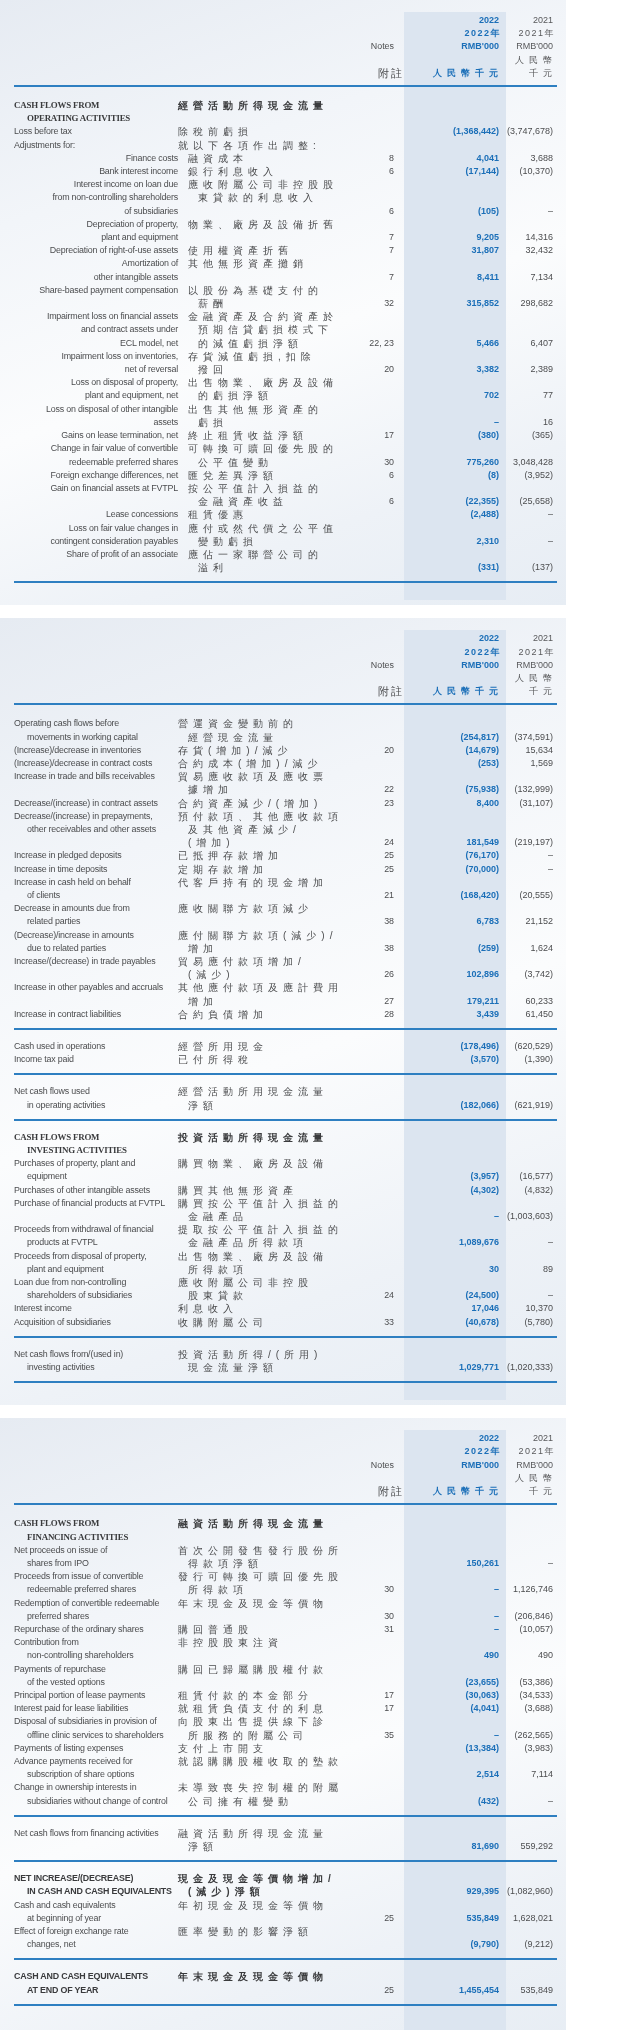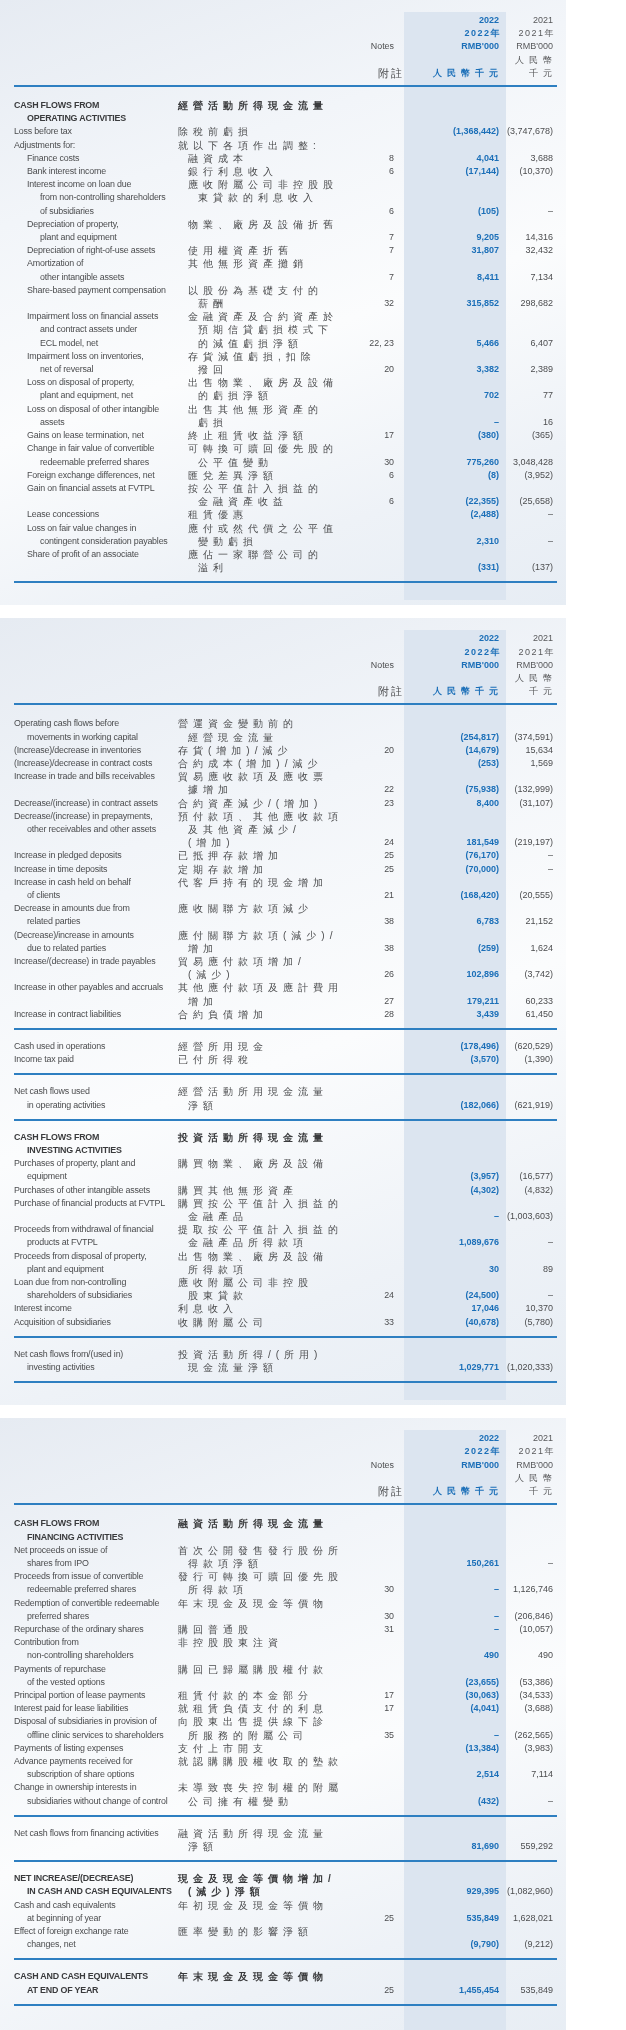--- a/index.html
+++ b/index.html
@@ -17,21 +17,21 @@
   }
   .block:last-child{margin-bottom:0;padding-bottom:30px;}
   .hl{position:absolute;left:404px;width:102px;top:12px;bottom:5px;background:var(--hl);}
   .content{position:relative;}
   .row{display:flex;line-height:13.2px;}
   .c-en{
     width:164px;flex:none;align-self:flex-start;white-space:pre;
     font-size:8.9px;letter-spacing:-0.2px;
     padding-left:13px;text-indent:-13px;box-sizing:border-box;
   }
-  .ind1 .c-en{padding-left:26px;}
+  .ind1 .c-en{padding-left:26px;text-align:right;}
   .c-zh{
     width:186px;flex:none;align-self:flex-start;white-space:pre;
     padding-left:10px;text-indent:-10px;box-sizing:border-box;
   }
   .ind1 .c-zh{padding-left:20px;}
   .cn{font-size:10px;letter-spacing:5px;}
   .cn-tight{font-size:9.5px;letter-spacing:1.5px;}
   .c-note{
     width:40px;flex:none;align-self:flex-end;text-align:right;
     font-size:8.9px;padding-right:10px;box-sizing:border-box;
@@ -45,21 +45,21 @@
   .c-v22.cn{padding-right:3px;}
   .c-v22.cn-tight{padding-right:5px;}
   .c-v21{
     flex:1;align-self:flex-end;text-align:right;
     font-size:9px;color:var(--txt);
     padding-right:4px;box-sizing:border-box;
   }
   .c-v21.cn{padding-right:0;}
   .c-v21.cn-tight{padding-right:2px;}
   .hrow .c-v21{color:#58595b;}
-  .heading{}
+  .heading{font-family:Liberation Serif, serif;}
   .heading .c-en,.boldrow .c-en{font-weight:700;color:var(--dark);}
   .heading .c-zh,.boldrow .c-zh{font-weight:700;color:var(--dark);}
   .rule{height:2px;background:var(--rule);margin:7px 0 10px;}
   .hrule{margin:5px 0 12px;}
 </style>
 </head>
 <body>
 
 <div id="doc">
     <div class="block">

